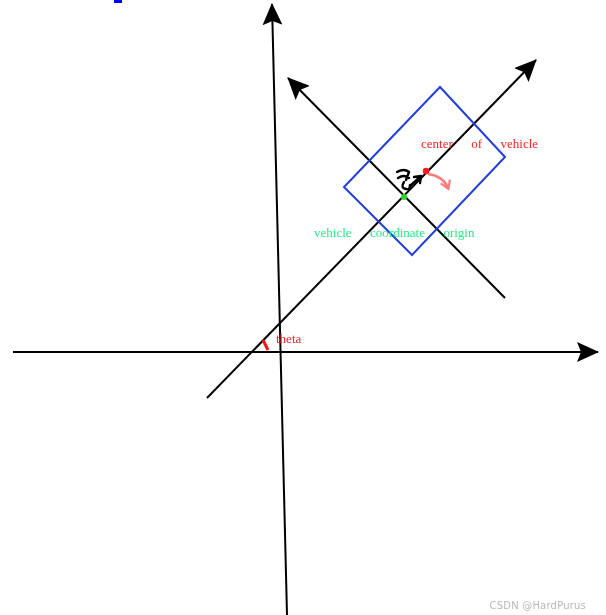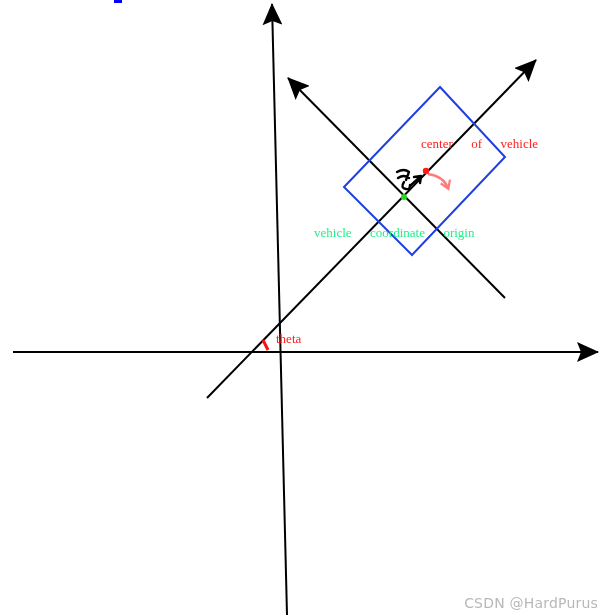--- a/index.html
+++ b/index.html
@@ -1,21 +1,21 @@
 <!DOCTYPE html>
 <html><head>
   <meta charset="utf-8">
   <style>
     html, body { margin: 0; padding: 0; background: #ffffff; }
     body { width: 606px; height: 615px; position: relative; overflow: hidden; }
     #diagram { position: absolute; left: 0; top: 0; width: 606px; height: 615px; }
     .lbl { font-family: "Liberation Serif", serif; font-size: 13px; word-spacing: 6px; }
     .watermark {
-      position: absolute; right: 8px; bottom: 4px;
-      font-family: "DejaVu Sans", sans-serif; font-size: 14px; color: #b8b8b8;
+      position: absolute; right: 20px; bottom: 4px;
+      font-family: "DejaVu Sans", sans-serif; font-size: 10px; color: #b8b8b8;
       letter-spacing: 0.2px;
     }
   </style>
 </head>
 <body>
 
 <svg id="diagram" viewBox="0 0 606 615" xmlns="http://www.w3.org/2000/svg">
   <defs>
     <marker id="ah" markerWidth="10" markerHeight="10" refX="9" refY="5" orient="auto" markerUnits="userSpaceOnUse" viewBox="0 0 10 10">
       <path d="M0,0 L10,5 L0,10 L2,5 Z" fill="#000"></path>

